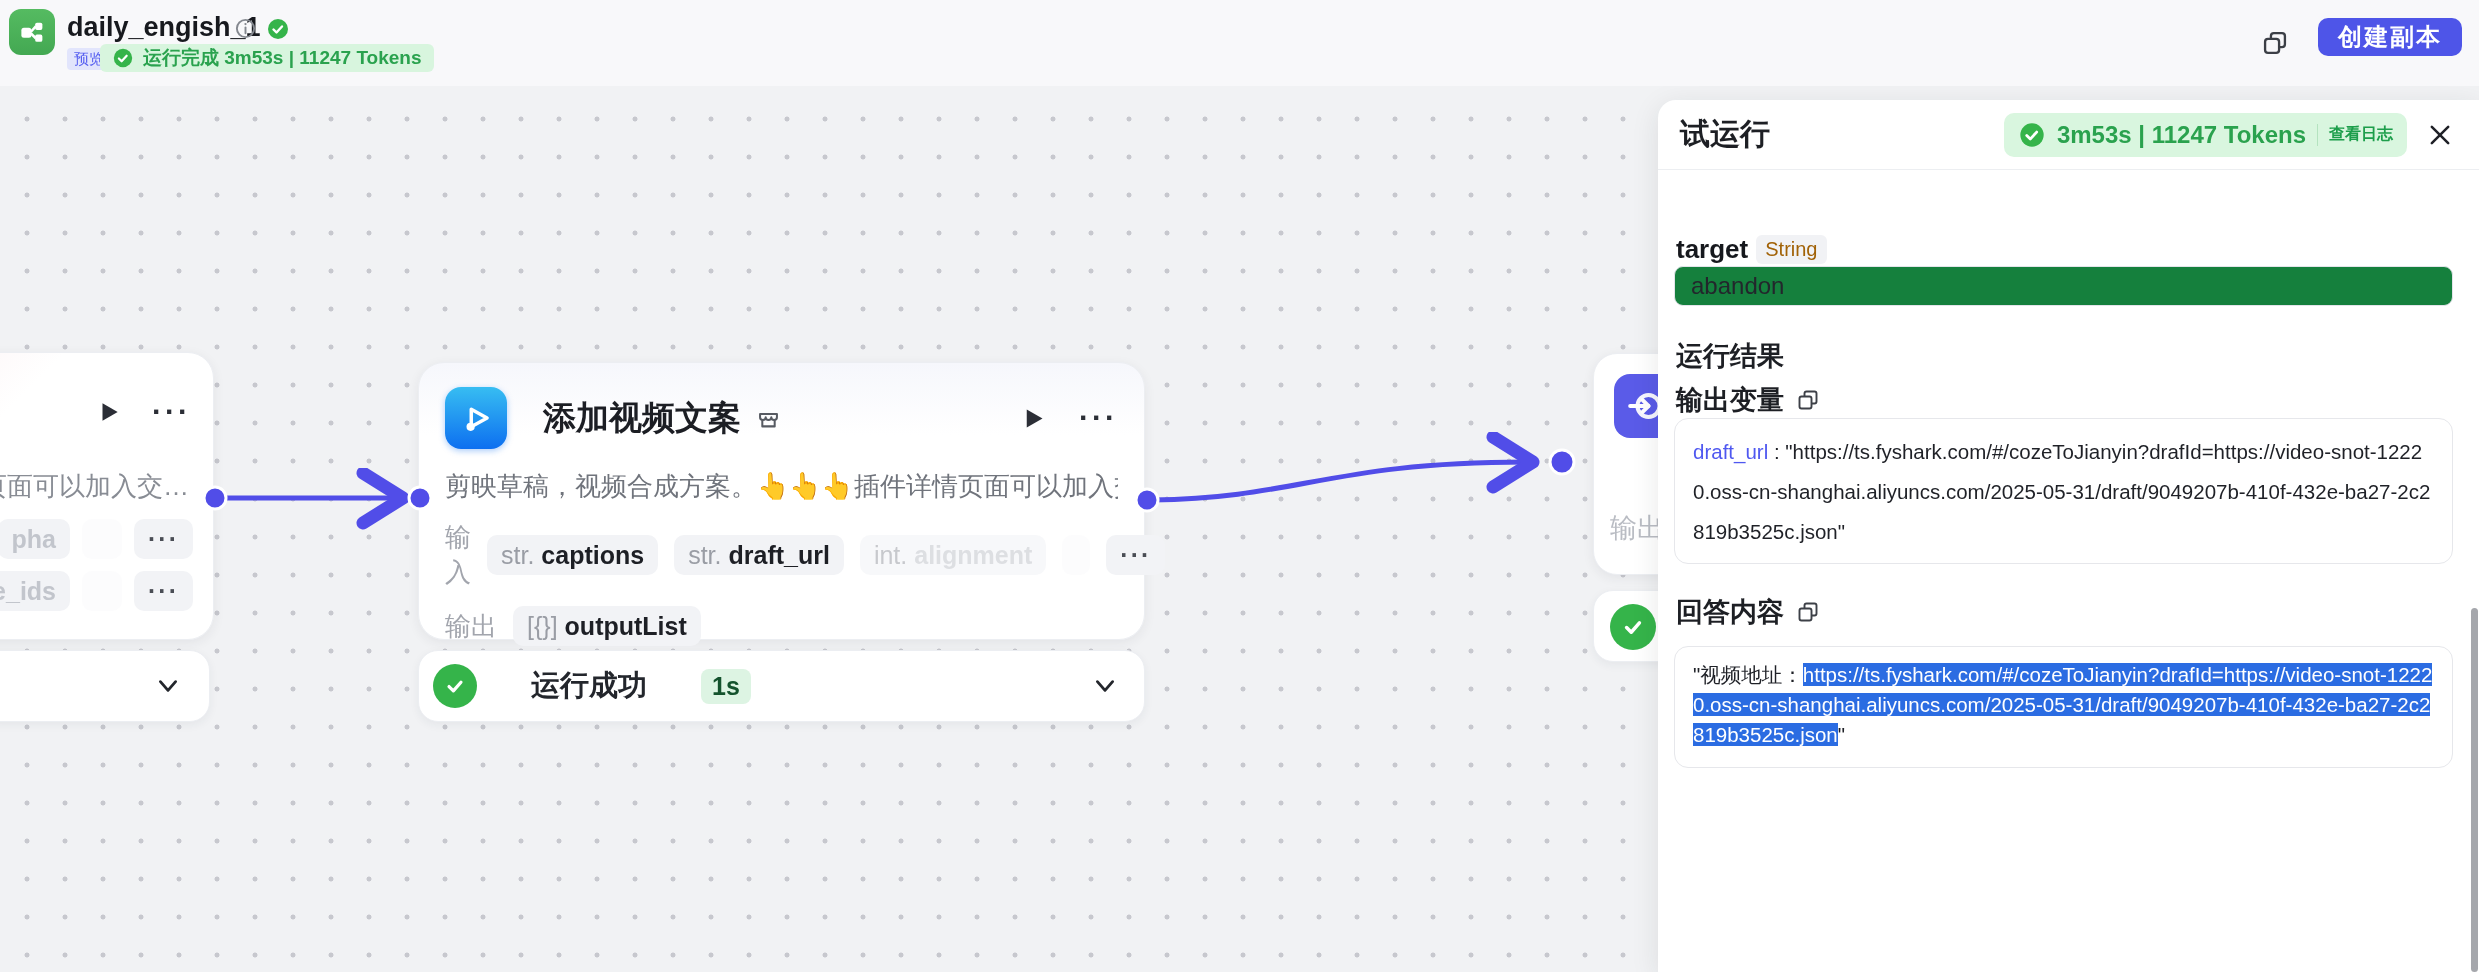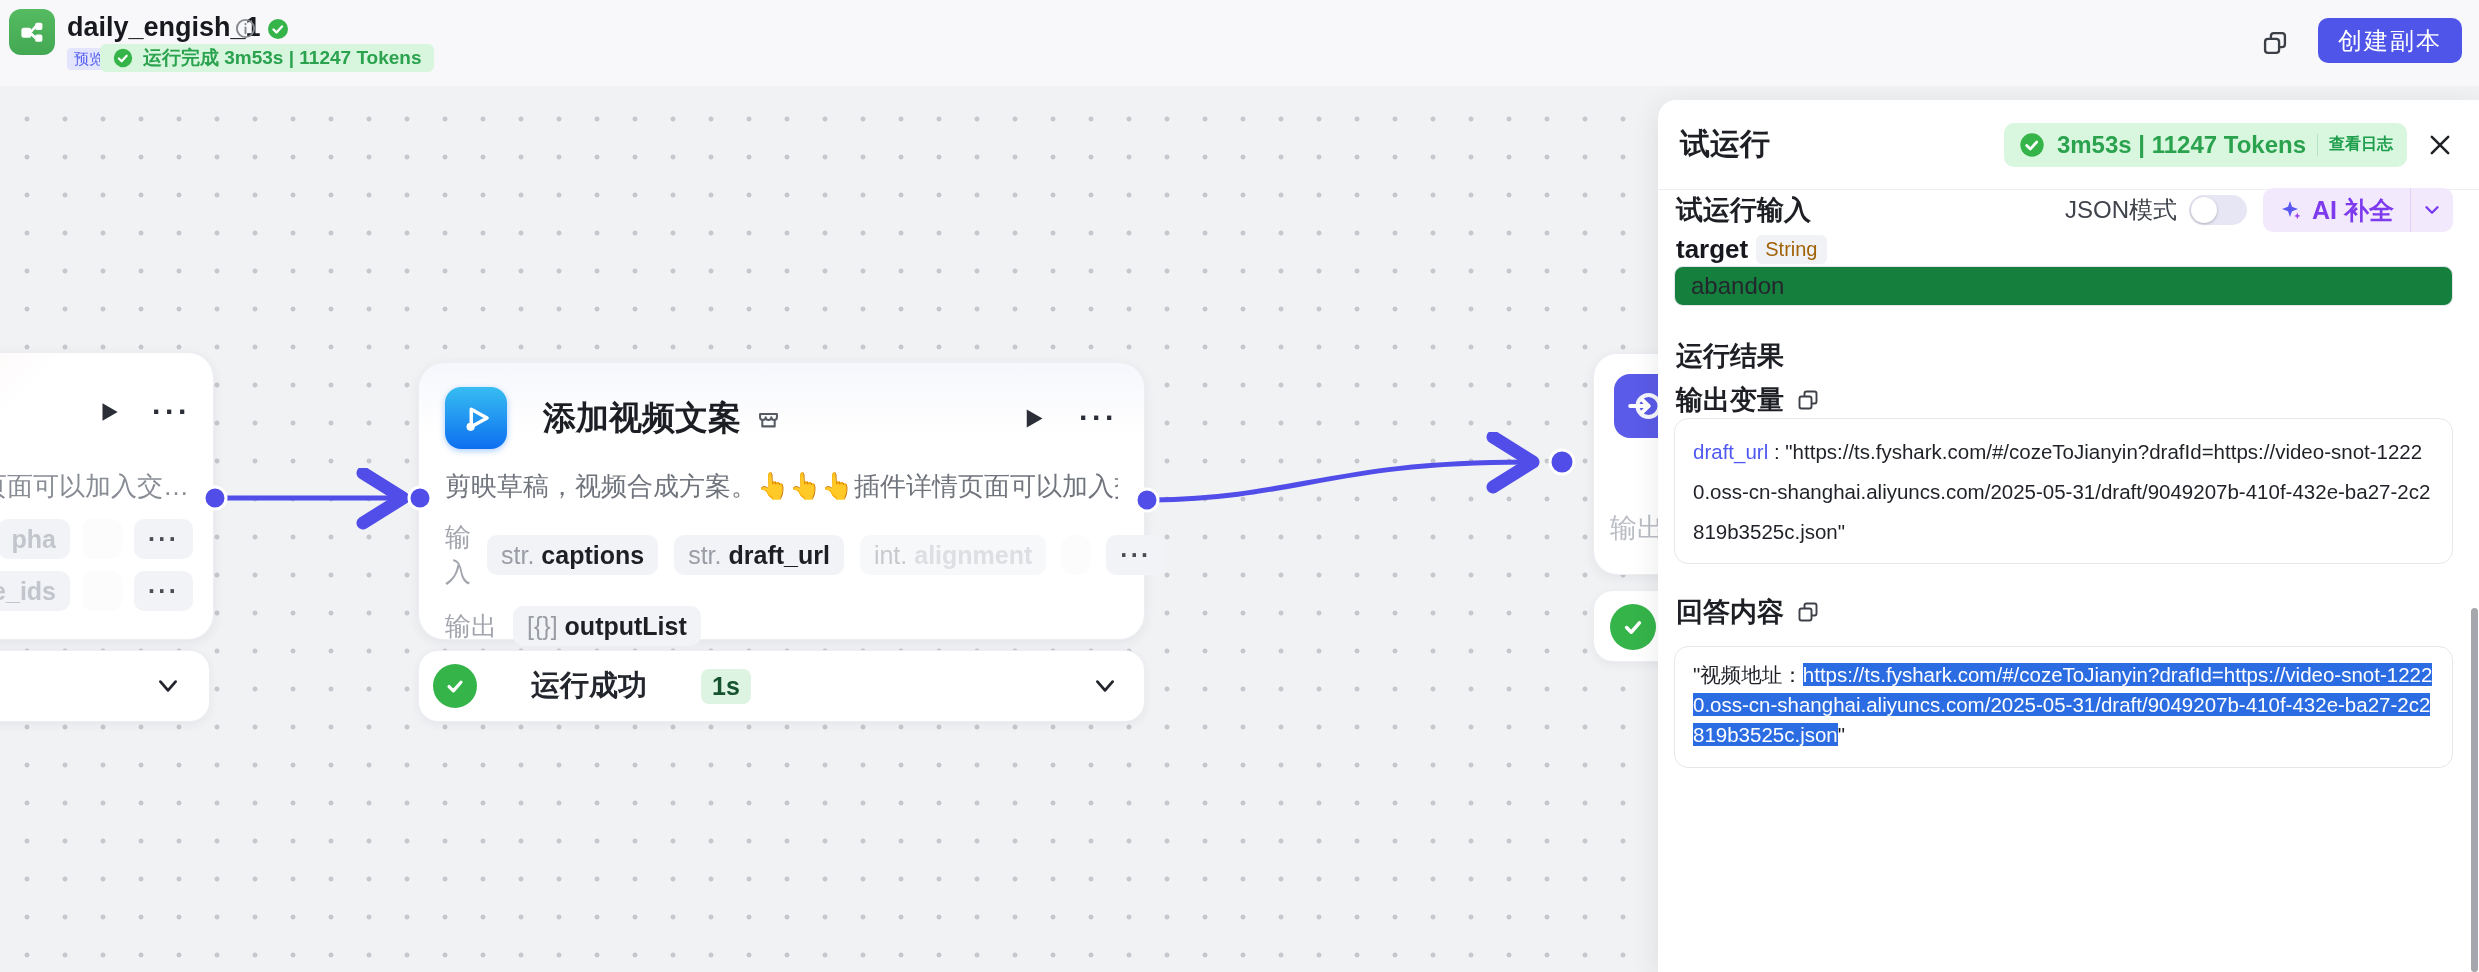--- a/index.html
+++ b/index.html
@@ -20,22 +20,22 @@
   .logo { position:absolute; left:9px; top:9px; width:46px; height:46px; border-radius:12px;
           background:linear-gradient(180deg,#55bb61,#43a852); display:flex; align-items:center; justify-content:center; }
   .tb-title { position:absolute; left:67px; top:12px; font-size:27px; font-weight:700; color:#17191e; }
   .tb-info { position:absolute; left:234px; top:17px; }
   .tb-check { position:absolute; left:266px; top:17px; }
   .tb-preview { position:absolute; left:67px; top:48px; height:22px; padding:0 7px; display:flex; align-items:center;
                 background:#e2e5fc; color:#555ef0; font-size:15px; border-radius:4px; }
   .tb-run { position:absolute; left:100px; top:44px; height:28px; padding:0 12px; display:flex; align-items:center; gap:9px;
             background:#d8f5de; color:#2aa24e; font-size:19px; font-weight:700; border-radius:6px; }
   .tb-copy { position:absolute; left:2258px; top:26px; width:34px; height:34px; display:flex; align-items:center; justify-content:center; cursor:pointer; }
-  .tb-create { position:absolute; left:2318px; top:18px; width:144px; height:45px; border-radius:10px; border:none;
-               background:#4e55e8; color:#fff; font-size:24px; font-weight:400; letter-spacing:2px; cursor:pointer;
+  .tb-create { position:absolute; left:2318px; top:18px; width:144px; height:38px; border-radius:10px; border:none;
+               background:#4e55e8; color:#fff; font-size:24px; font-weight:700; letter-spacing:2px; cursor:pointer;
                font-family:"Liberation Sans",sans-serif; }
 
   
   .node { position:absolute; background:#fff; border:1px solid #eceef2; box-shadow:0 3px 12px rgba(40,45,60,.07); z-index:2; }
   .node-left { left:-158px; top:352px; width:372px; height:288px; border-radius:26px;
                background:linear-gradient(135deg,#fbeef0 0%, #ffffff 34%); }
   .nl-actions { position:absolute; top:44px; right:22px; display:flex; align-items:center; gap:30px; }
   .nl-desc { position:absolute; top:116px; left:8px; right:24px; text-align:right; white-space:nowrap; overflow:hidden;
              font-size:26px; color:#888c94; }
   .nl-row { position:absolute; right:20px; display:flex; gap:12px; align-items:center; }
@@ -75,21 +75,21 @@
             border:1px solid #eceef2; box-shadow:0 3px 10px rgba(40,45,60,.06); z-index:2; }
   .endbar .ok-circle { position:absolute; left:16px; top:13px; width:46px; height:46px; }
 
   .barleft { position:absolute; left:-20px; top:650px; width:230px; height:72px; background:#fff; border-radius:20px;
              border:1px solid #eceef2; box-shadow:0 3px 10px rgba(40,45,60,.06); display:flex; align-items:center;
              justify-content:flex-end; padding-right:28px; z-index:2; }
 
   
   .panel { position:absolute; left:1658px; top:100px; width:821px; height:872px; background:#fff;
            border-radius:18px 0 0 0; box-shadow:0 6px 28px rgba(31,35,41,.10); z-index:10; }
-  .p-head { position:absolute; top:0; left:0; right:0; height:90px; display:flex; align-items:center; padding:0 22px;
+  .p-head { position:absolute; top:0; left:0; right:0; height:70px; display:flex; align-items:center; padding:0 22px;
             border-bottom:1px solid #eceef1; }
   .p-title { font-size:30px; font-weight:700; color:#1d1f24; }
   .p-badge { margin-left:auto; height:44px; display:flex; align-items:center; gap:11px; background:#d9f6df;
              border-radius:10px; padding:0 14px; cursor:pointer; }
   .p-badge .stats { font-size:24px; font-weight:700; color:#2aa24e; }
   .p-badge .vsep { width:1px; height:22px; background:#b4e3bf; }
   .p-badge .logs { font-size:16px; font-weight:700; color:#1d9e4b; }
   .p-close { margin-left:16px; width:34px; height:34px; display:flex; align-items:center; justify-content:center; cursor:pointer; }
 
   .p-sec-row { position:absolute; left:18px; right:26px; top:88px; height:44px; display:flex; align-items:center; }
@@ -305,42 +305,20 @@
         <span class="vsep"></span>
         <span class="logs">查看日志</span>
       </span>
       <span class="p-close">
         <svg width="28" height="28" viewBox="0 0 24 24" stroke="#1f2127" stroke-width="2.2" stroke-linecap="round">
             <path d="M5 5 L19 19 M19 5 L5 19"></path>
           </svg>
       </span>
     </div>
 
-    <div class="p-sec-row">
-      <span class="p-h2">试运行输入</span>
-      <span class="json-label">JSON模式</span>
-      <span class="toggle">
-          <span class="knob"></span>
-        </span>
-      <span class="ai-btn">
-        <span class="ai-main">
-          <svg width="24" height="24" viewBox="0 0 24 24">
-            <path d="M11 3 L13 8.8 L19 11 L13 13.2 L11 19 L9 13.2 L3 11 L9 8.8 Z" fill="#5a58f2"></path>
-            <path d="M18.3 14.6 L19.2 17 L21.6 17.9 L19.2 18.8 L18.3 21.2 L17.4 18.8 L15 17.9 L17.4 17 Z" fill="#9c3bee"></path>
-          </svg>
-          <span class="ai-label">AI 补全</span>
-        </span>
-        <span class="ai-sep"></span>
-        <span class="ai-chev">
-          <svg width="22" height="22" viewBox="0 0 24 24">
-              <polyline points="6,9 12,15 18,9" fill="none" stroke="#7a3bf0" stroke-width="2.6" stroke-linecap="round" stroke-linejoin="round"></polyline>
-            </svg>
-        </span>
-      </span>
-    </div>
 
     <div class="target-row">
       <span class="target-name">target</span>
       <span class="type-badge">String</span>
     </div>
     <div class="p-input">
       <span>abandon</span>
     </div>
 
     <span class="p-h2 h-result">运行结果</span>

